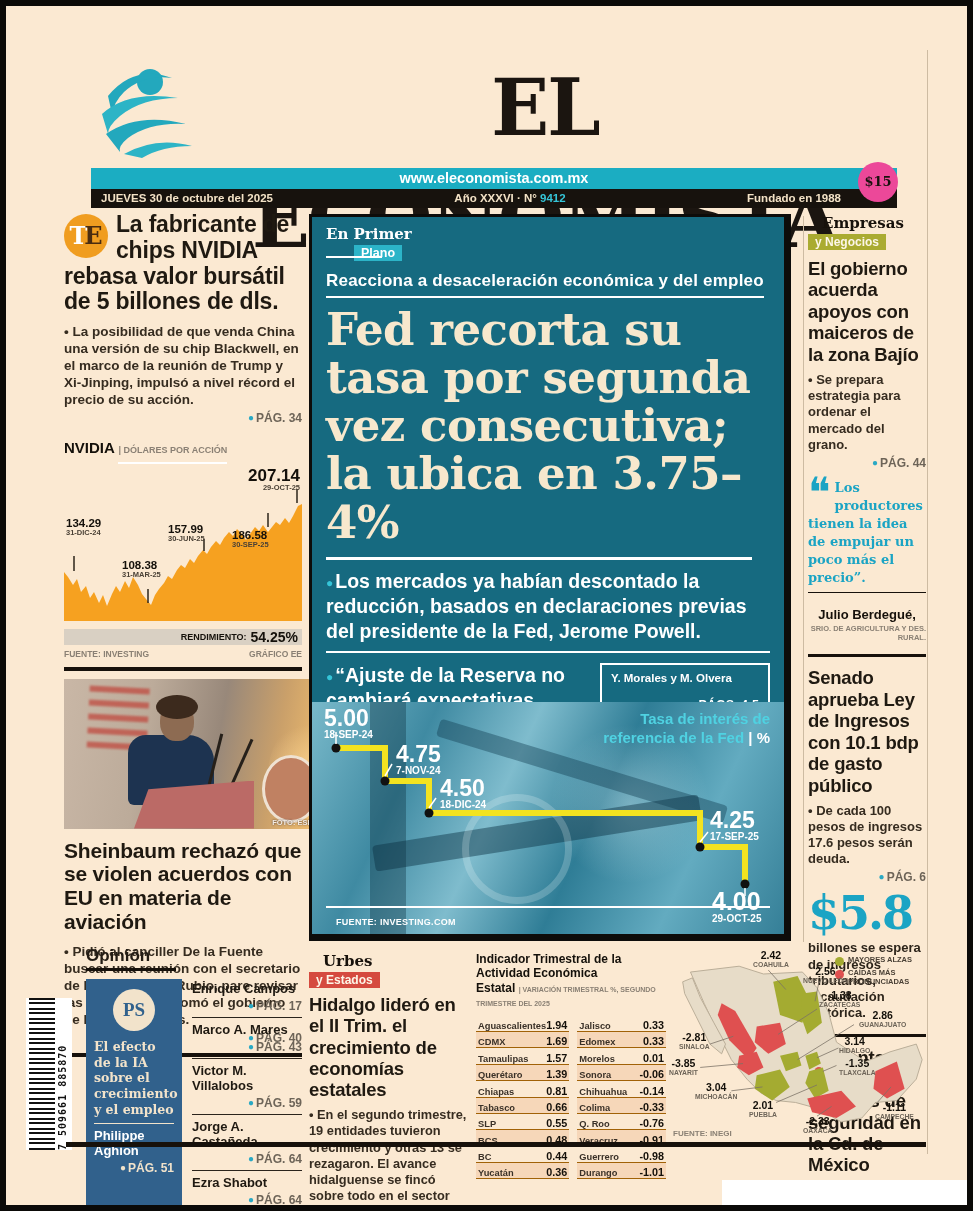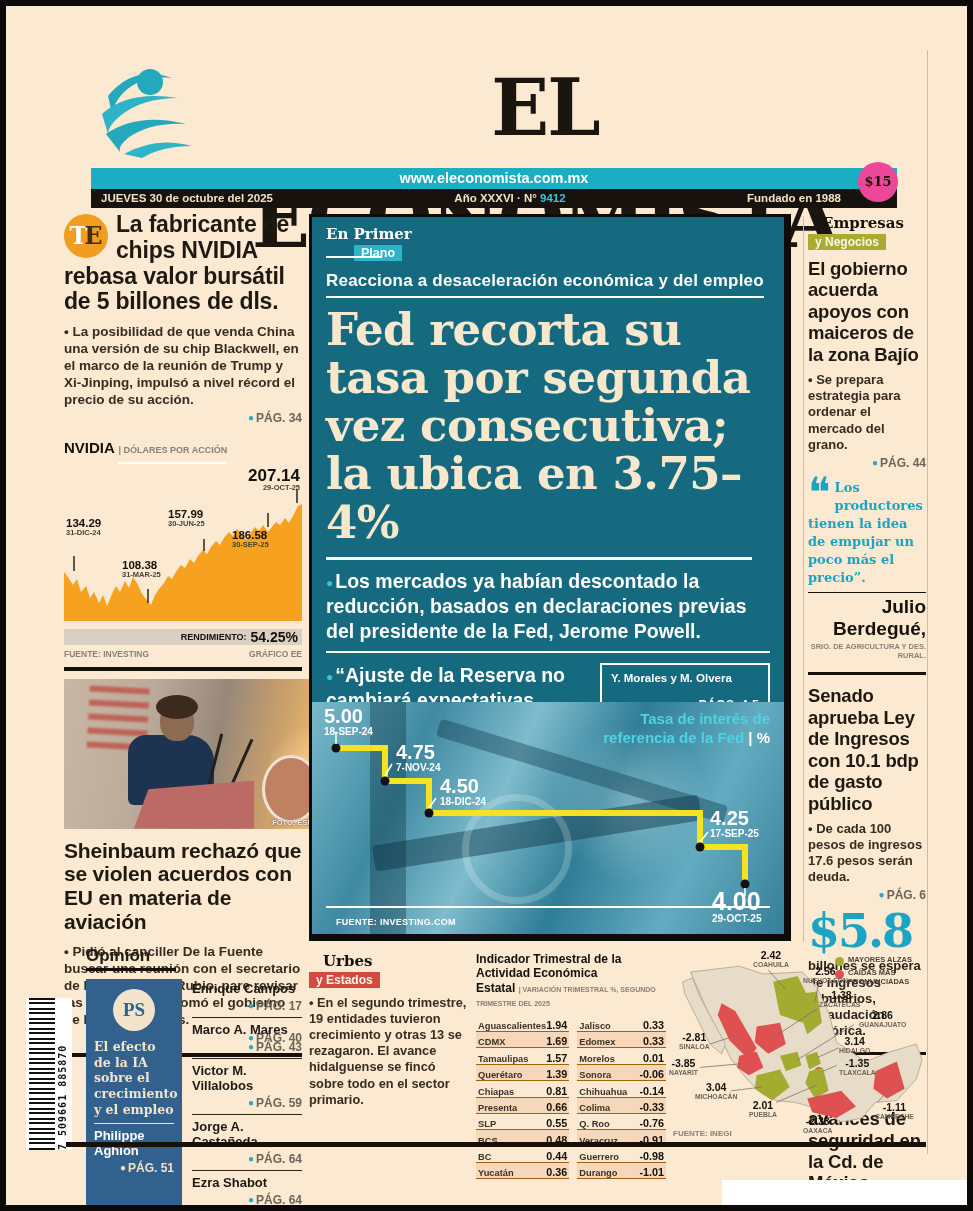--- a/index.html
+++ b/index.html
@@ -122,38 +122,38 @@
   .fb-blade1{position:absolute;left:60px;top:118px;width:330px;height:26px;background:rgba(12,48,66,.45);
              transform:rotate(-9deg);border-radius:4px;}
   .fb-blade2{position:absolute;left:120px;top:60px;width:300px;height:18px;background:rgba(16,58,78,.4);
              transform:rotate(17deg);border-radius:4px;}
   .fb-seal{position:absolute;left:150px;top:92px;width:96px;height:96px;border-radius:50%;
            border:7px solid rgba(240,250,252,.22);}
   .fed-title{position:absolute;right:14px;top:8px;width:200px;text-align:right;font-weight:bold;
              font-size:15px;line-height:1.25;color:#4fd2e2;}
   .fed-title .unit{color:#fff;}
   .fed-lab{position:absolute;color:#fff;line-height:1.05;}
-  .fed-val{display:block;font-weight:bold;font-size:20px;}
+  .fed-val{display:block;font-weight:bold;font-size:23px;}
   .fed-date{display:block;font-weight:bold;font-size:10px;}
   .fed-big .fed-val{font-size:25px;}
   .fed-src{position:absolute;left:14px;bottom:7px;font-weight:bold;font-size:9px;color:#fff;letter-spacing:.3px;padding-left:10px;}
   .fed-baseline{position:absolute;left:14px;right:14px;bottom:26px;height:2px;background:#fff;}
   
   .col-right{left:802px;top:208px;width:118px;}
   .sec-tag .l1{font-family:"DejaVu Serif",serif;font-weight:bold;font-size:15px;color:#17110b;margin-left:14px;}
   .sec-tag .l2{display:inline-block;font-weight:bold;font-size:12px;color:#fdf6e8;padding:1px 7px;}
   .tag-olive{background:#aaab31;}
   .tag-red{background:#d54a3f;}
   .h1c{font-size:18.5px;line-height:1.16;margin-top:8px;}
   .rc-bullet{font-size:13px;line-height:1.24;margin-top:7px;}
   .quote{margin-top:8px;position:relative;}
   .qmark{float:left;font-size:42px;line-height:30px;color:#1ba4c4;margin-right:4px;font-family:"DejaVu Serif",serif;}
   .qtext{font-family:"DejaVu Serif",serif;font-weight:bold;font-size:13px;line-height:1.22;color:#1ba4c4;}
-  .qauth{border-top:1.5px solid #17110b;margin-top:6px;padding-top:3px;text-align:right;
-         font-size:19px;font-weight:bold;color:#17110b;}
+  .qauth{border-top:1.5px solid #17110b;margin-top:6px;padding-top:14px;text-align:center;
+         font-size:13px;font-weight:bold;color:#17110b;}
   .qrole{text-align:right;font-size:7.5px;margin-top:2px;}
   .bignum{font-family:"DejaVu Serif",serif;font-weight:bold;font-size:46px;color:#1ba4c4;
           letter-spacing:-2px;line-height:1;margin-top:6px;}
   .bigtxt{font-size:13px;font-weight:bold;line-height:1.25;margin-top:4px;color:#2c241a;}
   .rdiv{height:3.5px;background:#17110b;margin:12px 0 10px;}
   
   .bstrip{left:303px;top:946px;width:618px;height:196px;}
   .bs-a{position:absolute;left:0;top:0;width:158px;}
   .bs-b{position:absolute;left:167px;top:0;width:190px;}
   .bs-c{position:absolute;left:362px;top:0;width:256px;height:190px;}
@@ -227,21 +227,21 @@
           <line x1="233" y1="28" x2="233" y2="42" stroke="#2c241a" stroke-width="1.5"></line>
         </svg>
         <div class="nv-lab" style="left:2px;top:56px;">
           <span class="nv-val">134.29</span>
             <span class="nv-date">31-DIC-24</span>
         </div>
         <div class="nv-lab" style="left:58px;top:98px;">
           <span class="nv-val">108.38</span>
             <span class="nv-date">31-MAR-25</span>
         </div>
-        <div class="nv-lab" style="left:104px;top:47px;">
+        <div class="nv-lab" style="left:104px;top:62px;">
           <span class="nv-val">157.99</span>
             <span class="nv-date">30-JUN-25</span>
         </div>
         <div class="nv-lab" style="left:168px;top:68px;">
           <span class="nv-val">186.58</span>
             <span class="nv-date">30-SEP-25</span>
         </div>
         <div class="nv-lab nv-big" style="left:150px;top:6px;text-align:right;width:86px;">
           <span class="nv-val">207.14</span>
             <span class="nv-date">29-OCT-25</span>
@@ -424,20 +424,21 @@
 
   </div>
 
   <div class="abs bstrip">
 
     <div class="bs-a">
       <div class="sec-tag">
         <span class="l1">Urbes</span><br>
         <span class="l2 tag-red">y Estados</span>
       </div>
+      <div class="h-story h1d">Hidalgo lideró en el II Trim. el crecimiento de economías estatales</div>
       <div class="bullet" style="margin-top:7px;font-size:12.8px;">En el segundo trimestre, 19 entidades tuvieron crecimiento y otras 13 se rezagaron. El avance hidalguense se fincó sobre todo en el sector primario.</div>
 
     </div>
 
     <div class="bs-b">
       <div class="tb-title">
         <span>Indicador Trimestral de la Actividad Económica</span><br>
         <span>Estatal</span>
         <span class="tb-sub graycaps">| VARIACIÓN TRIMESTRAL %, SEGUNDO TRIMESTRE DEL 2025</span>
       </div>
@@ -457,21 +458,21 @@
             </div>
           <div class="t-row alt">
               <span class="t-state">Querétaro</span>
               <span class="t-val">1.39</span>
             </div>
           <div class="t-row">
               <span class="t-state">Chiapas</span>
               <span class="t-val">0.81</span>
             </div>
           <div class="t-row alt">
-              <span class="t-state">Presenta</span>
+              <span class="t-state">Tabasco</span>
               <span class="t-val">0.66</span>
             </div>
           <div class="t-row">
               <span class="t-state">SLP</span>
               <span class="t-val">0.55</span>
             </div>
           <div class="t-row alt">
               <span class="t-state">BCS</span>
               <span class="t-val">0.48</span>
             </div>

